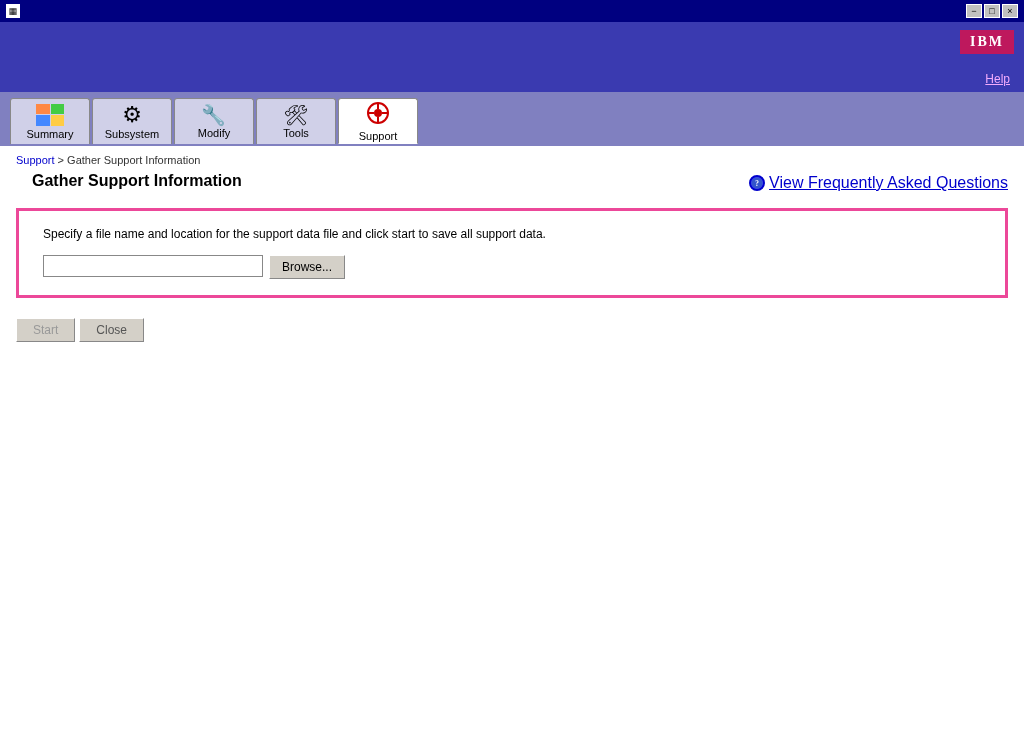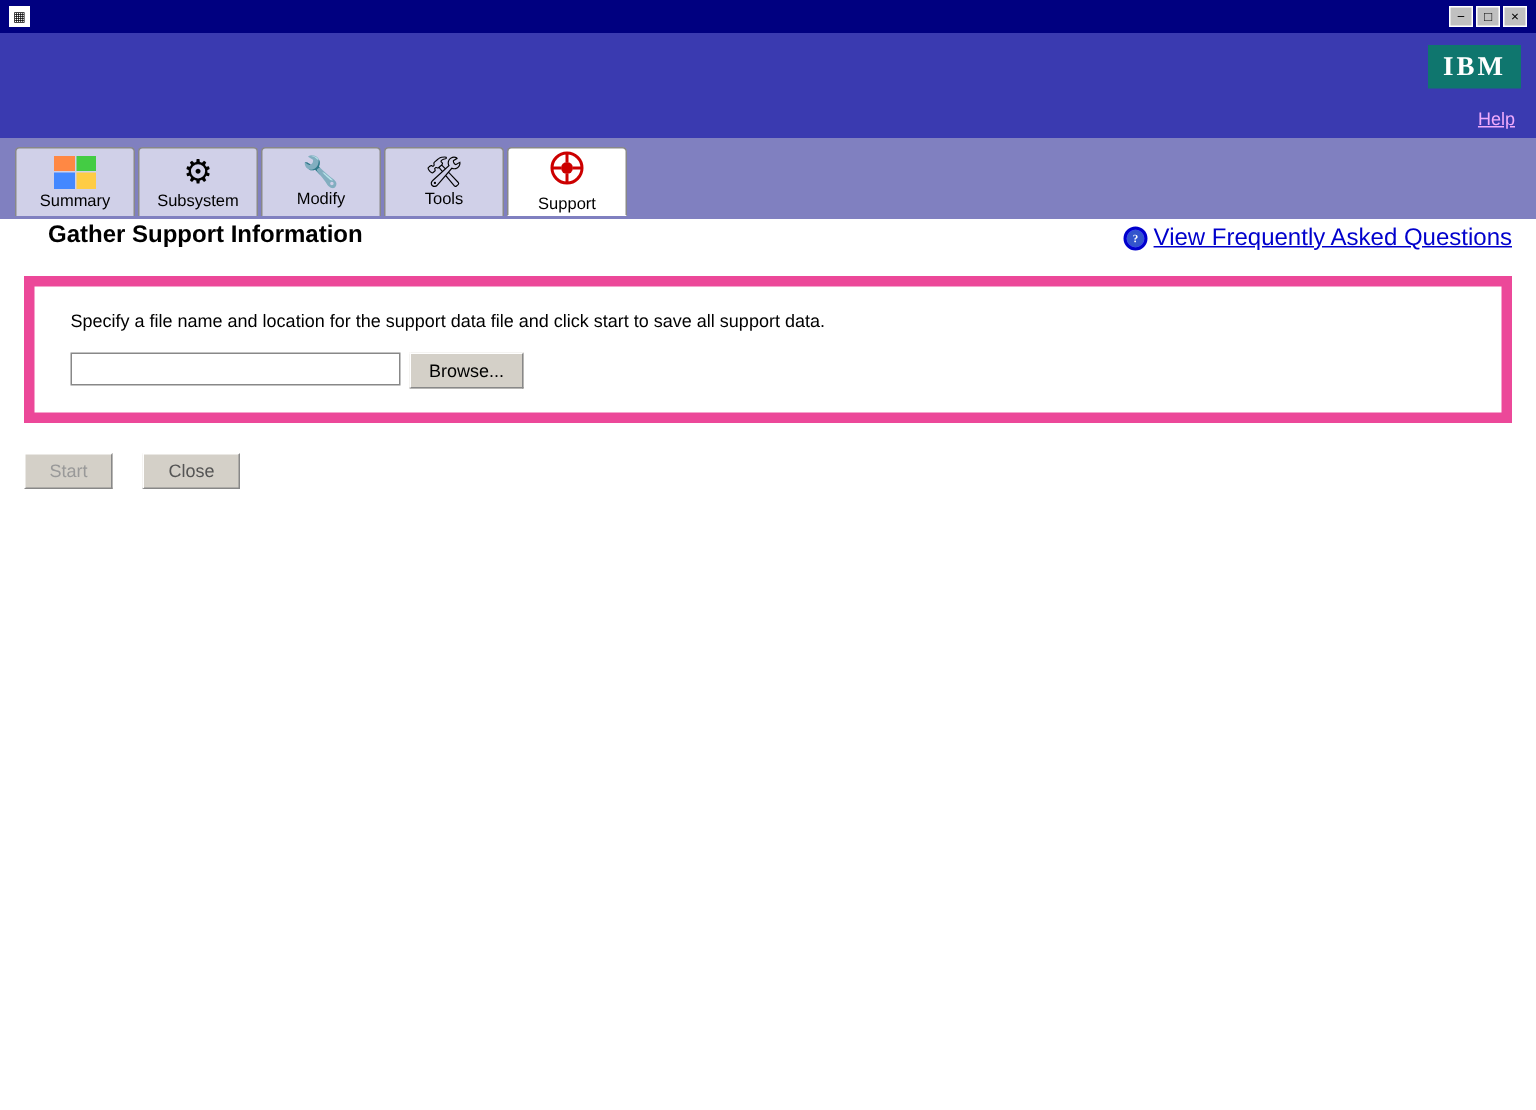--- a/index.html
+++ b/index.html
@@ -32,24 +32,24 @@
       display: flex;
       align-items: flex-end;
       justify-content: flex-end;
       padding: 6px 10px;
       position: relative;
     }
     #ibm-logo {
       position: absolute;
       top: 8px;
       right: 10px;
-      background: #0f766e;
+      background: #be185d;
       color: #fff;
       font-weight: bold;
-      font-size: 18px;
+      font-size: 14px;
       font-family: serif;
       padding: 4px 10px;
       letter-spacing: 2px;
     }
     #help-link {
       position: absolute;
       bottom: 6px;
       right: 14px;
       color: #f0abfc;
       font-size: 12px;
@@ -140,21 +140,21 @@
       align-items: center;
       justify-content: center;
       color: #fff;
       font-size: 10px;
       font-weight: bold;
     }
 
     
     #form-area {
       padding: 16px 24px;
-      border: 7px solid #ec4899;
+      border: 3px solid #ec4899;
       margin: 8px 16px;
     }
     #form-description {
       font-size: 12px;
       color: #000;
       margin-bottom: 14px;
     }
     #file-label {
       font-size: 12px;
       color: #000;
@@ -181,21 +181,21 @@
       border: 1px solid #888;
       border-top-color: #fff;
       border-left-color: #fff;
       font-size: 12px;
       cursor: pointer;
     }
 
     
     #action-buttons {
       display: flex;
-      gap: 20px;
+      gap: 4px;
       padding: 12px 16px;
     }
     .action-btn {
       height: 24px;
       padding: 2px 16px;
       background: #d4d0c8;
       border: 1px solid #888;
       border-top-color: #fff;
       border-left-color: #fff;
       font-size: 12px;
@@ -272,20 +272,25 @@
         <line x1="12" y1="2" x2="12" y2="8" stroke="#cc0000" stroke-width="2"></line>
         <line x1="12" y1="16" x2="12" y2="22" stroke="#cc0000" stroke-width="2"></line>
       </svg>
     </div>
     <span>Support</span>
   </div>
 </div>
 
 <div id="content">
 
+  <div id="breadcrumb">
+    <a>Support</a>
+    <span>&gt;</span>
+    <span>Gather Support Information</span>
+  </div>
 
   <div style="display:flex; align-items:flex-start; justify-content:space-between; padding: 0 16px;">
     <div id="page-title">Gather Support Information</div>
     <div id="faq-row" style="margin:0; padding:0; display:flex; align-items:center; gap:4px; padding-top:4px;">
       <div id="faq-icon">
         <svg width="18" height="18" viewBox="0 0 18 18">
           <circle cx="9" cy="9" r="8" fill="#3355cc" stroke="#3355cc" stroke-width="1"></circle>
           <text x="9" y="13" text-anchor="middle" fill="white" font-size="11" font-family="serif" font-weight="bold">?</text>
         </svg>
       </div>

